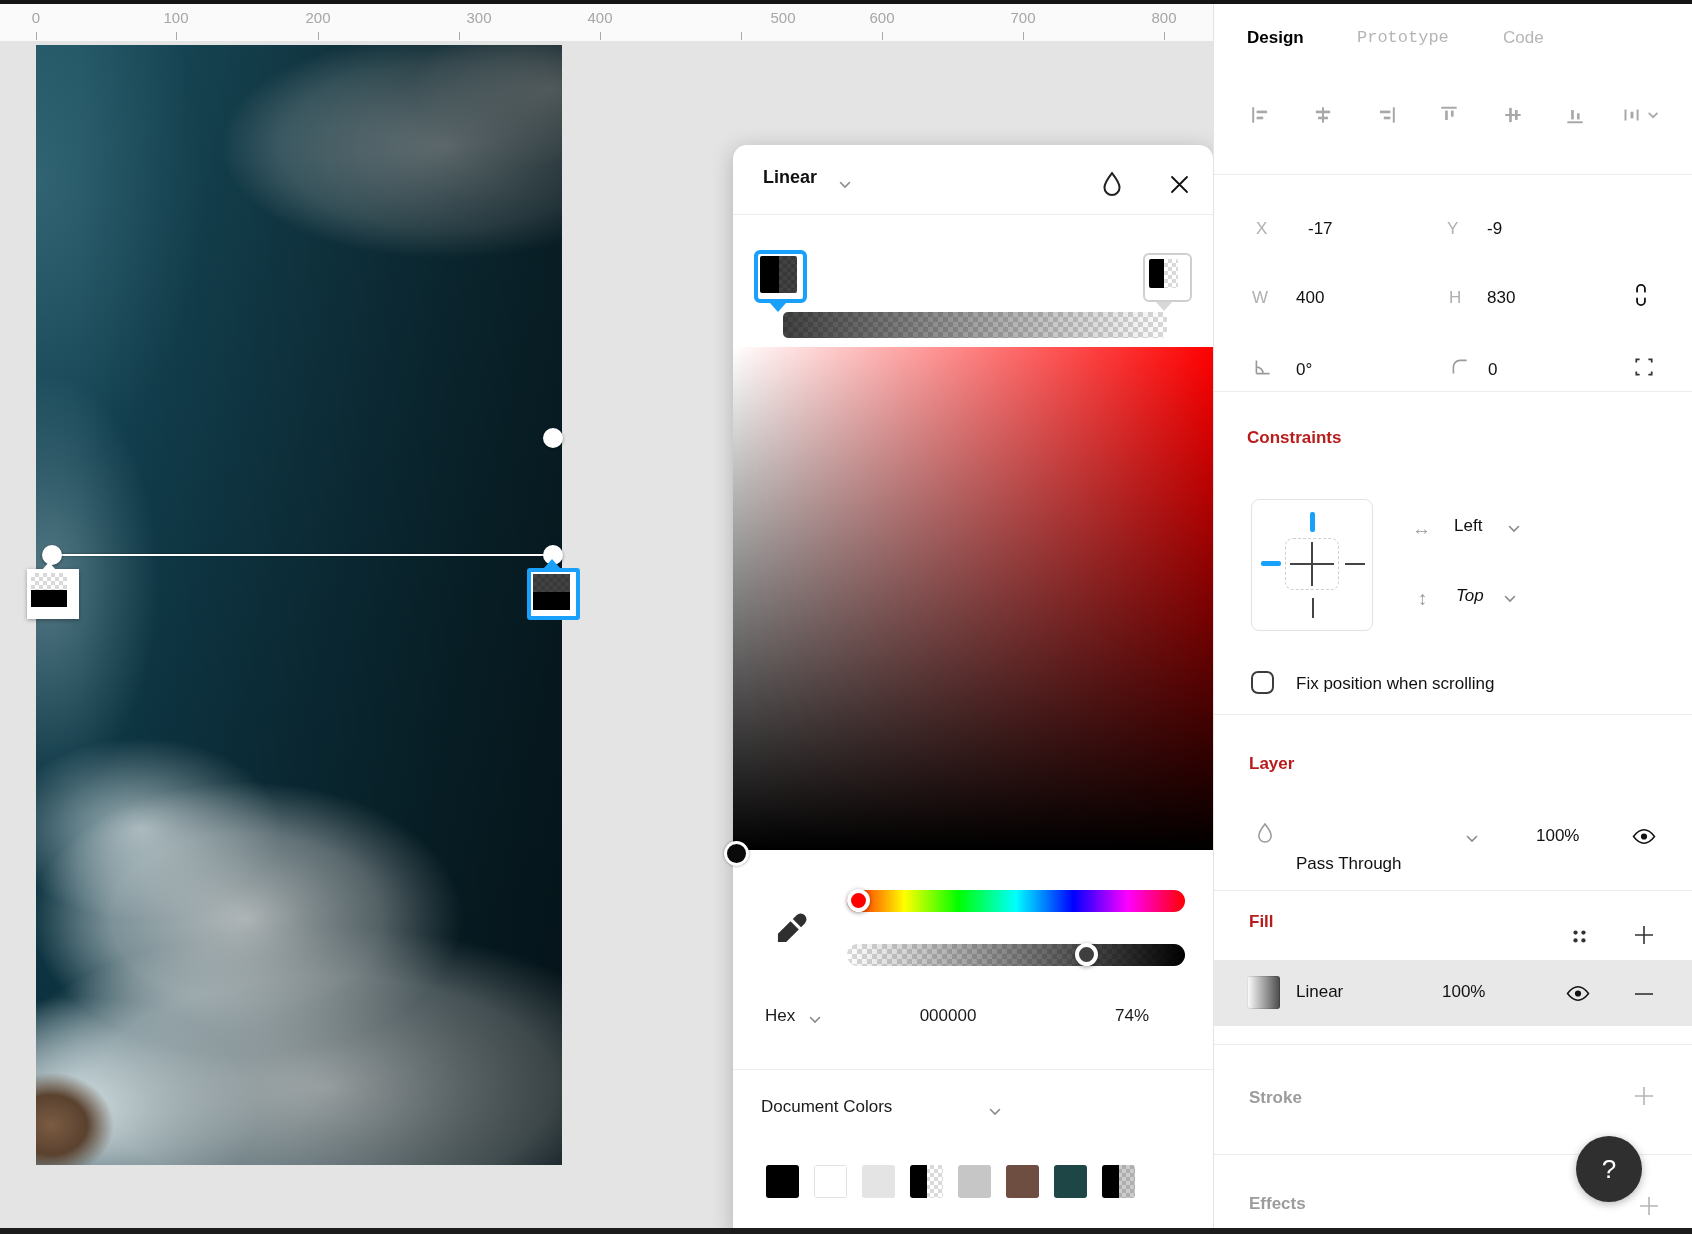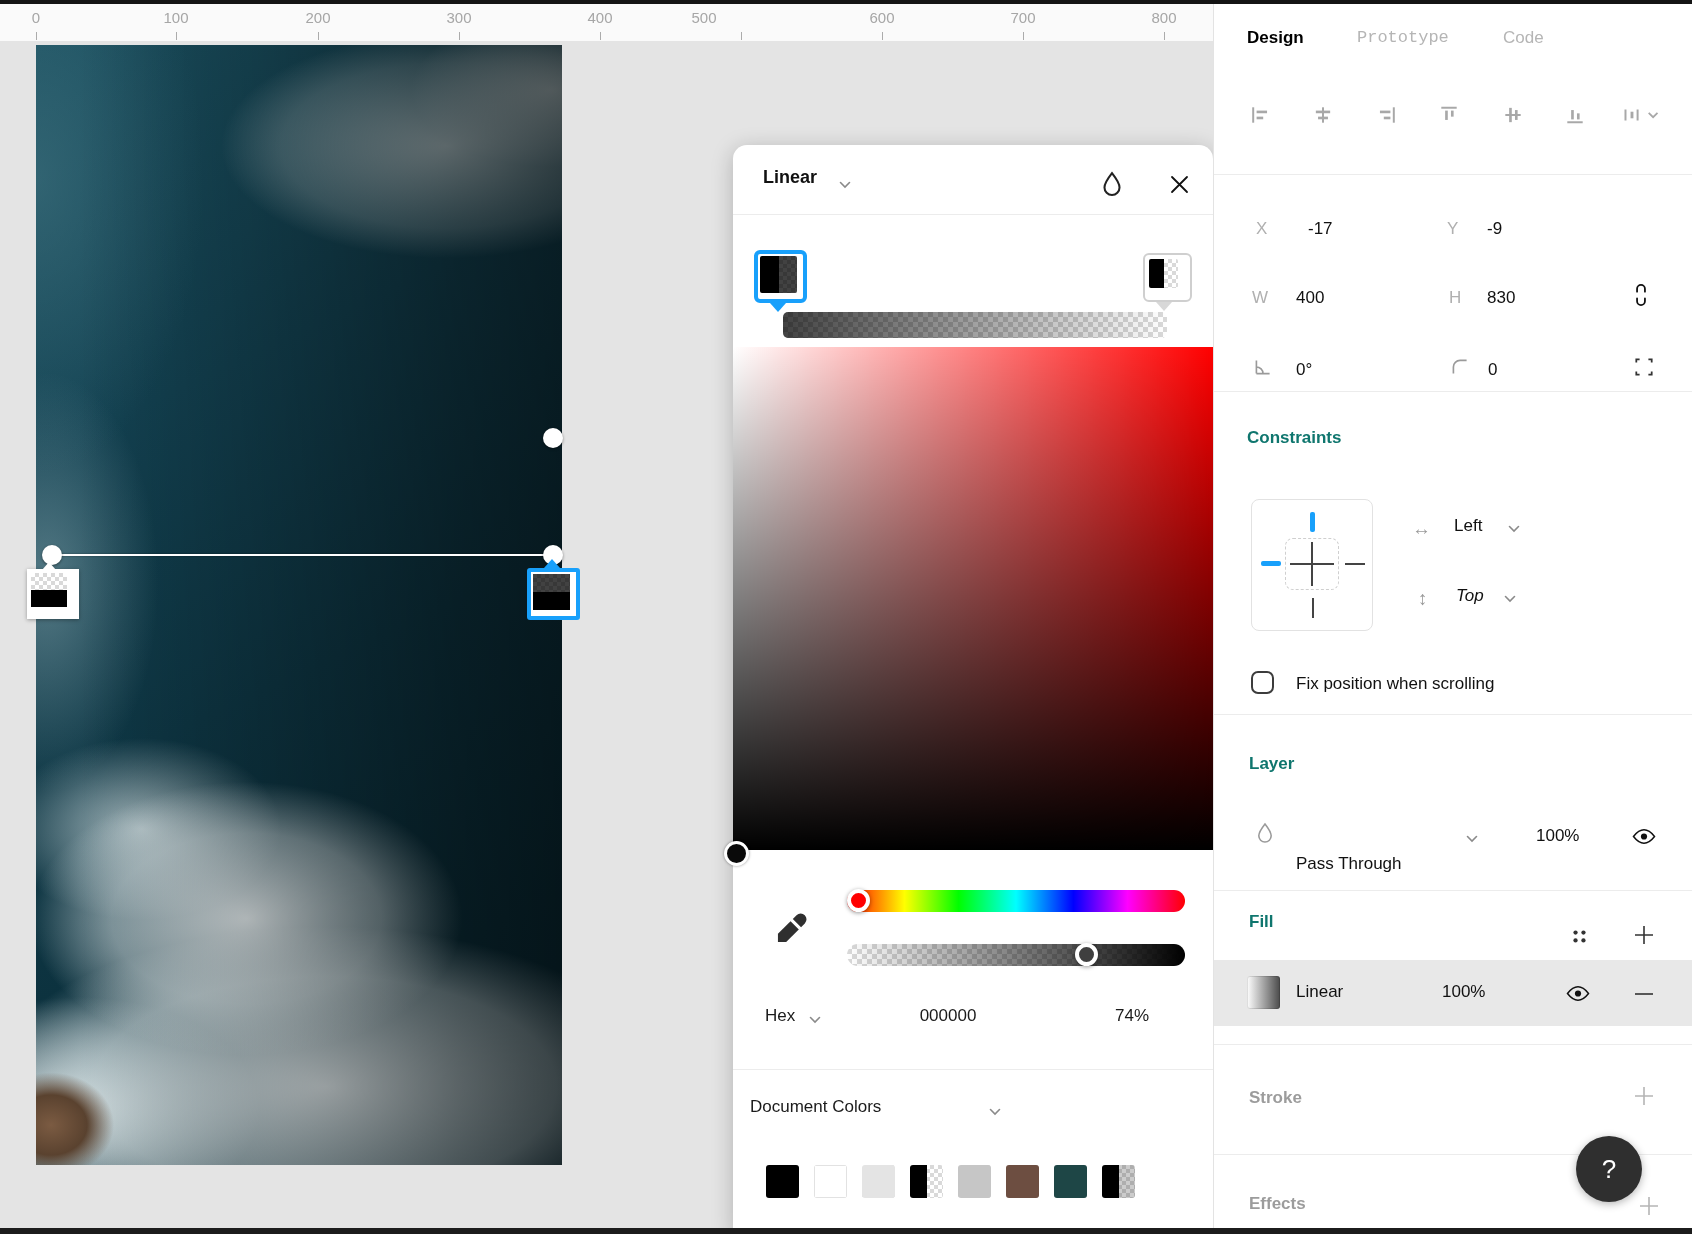--- a/index.html
+++ b/index.html
@@ -56,21 +56,21 @@
   .alpha-bar{left:114px;top:799px;width:338px;height:22px;border-radius:11px;overflow:hidden;}
   .alpha-overlay{position:absolute;inset:0;background:linear-gradient(90deg,rgba(0,0,0,0),#000);}
   .field-text{font-size:17px;color:#1b1b1b;}
   .label-gray{color:#b0b0b0;font-size:17px;}
   .dswatch{width:33px;height:33px;border-radius:3px;position:absolute;top:1020px;overflow:hidden;}
   .dswatch-fill{position:absolute;inset:0;display:block;}
   
   .inspector{left:1213px;top:4px;width:479px;height:1224px;background:#fff;border-left:1px solid #e3e3e3;box-sizing:border-box;z-index:30;}
   .tab{font-size:17px;color:#b5b5b5;}
   .tab.active{color:#000;font-weight:700;}
-  .sec-title{font-size:17px;font-weight:700;color:#0f766e;}
+  .sec-title{font-size:17px;font-weight:700;color:#b91c1c;}
   .sec-title.muted{color:#9c9c9c;}
   .val{font-size:17px;color:#111;}
   .fill-row{left:0;top:956px;width:479px;height:66px;background:#e8e8e8;}
   .fill-thumb{left:33px;top:16px;width:33px;height:33px;border-radius:3px;background:linear-gradient(90deg,#ffffff,#4a4a4a);box-shadow:inset 0 0 0 1px rgba(0,0,0,.12);}
   .checkbox{left:37px;top:667px;width:23px;height:23px;border:2px solid #3c3c3c;border-radius:7px;box-sizing:border-box;}
   .cwidget{left:37px;top:495px;width:122px;height:132px;border:1px solid #e2e2e2;border-radius:8px;box-sizing:border-box;}
   .cw-dash{position:absolute;left:33px;top:38px;width:54px;height:52px;border:1px dashed #cfcfcf;border-radius:8px;box-sizing:border-box;}
   .cw-cross-h{position:absolute;left:38px;top:63px;width:44px;height:2px;background:#444;}
   .cw-cross-v{position:absolute;left:59px;top:42px;width:2px;height:44px;background:#444;}
   .cw-top{position:absolute;left:58px;top:12px;width:5px;height:20px;background:#18a0fb;border-radius:2px;}
@@ -82,23 +82,23 @@
   svg{display:block;}
 </style>
 </head>
 <body>
 
 <div class="abs canvas">
   <div class="abs ruler">
     <span class="ruler-label" style="left:6px">0</span>
     <span class="ruler-label" style="left:146px">100</span>
     <span class="ruler-label" style="left:288px">200</span>
-    <span class="ruler-label" style="left:429px">300</span>
+    <span class="ruler-label" style="left:449px">300</span>
     <span class="ruler-label" style="left:570px">400</span>
-    <span class="ruler-label" style="left:674px">500</span>
+    <span class="ruler-label" style="left:753px">500</span>
     <span class="ruler-label" style="left:852px">600</span>
     <span class="ruler-label" style="left:993px">700</span>
     <span class="ruler-label" style="left:1134px">800</span>
     <span class="ruler-tick" style="left:36px"></span>
     <span class="ruler-tick" style="left:176px"></span>
     <span class="ruler-tick" style="left:318px"></span>
     <span class="ruler-tick" style="left:459px"></span>
     <span class="ruler-tick" style="left:600px"></span>
     <span class="ruler-tick" style="left:741px"></span>
     <span class="ruler-tick" style="left:882px"></span>
@@ -178,21 +178,21 @@
     <div class="abs slider-handle" style="left:342px;top:798px;background:#3f3f3f;"></div>
 
     <span class="abs field-text" style="left:32px;top:861px;">Hex</span>
     <svg class="abs" style="left:76px;top:871px;" width="12" height="8" viewBox="0 0 12 8">
         <path d="M1.5 1.5 L6 6 L10.5 1.5" stroke="#8a8a8a" stroke-width="1.6" fill="none" stroke-linecap="round"></path>
       </svg>
     <span class="abs field-text" style="left:150px;top:861px;width:130px;text-align:center;">000000</span>
     <span class="abs field-text" style="left:382px;top:861px;">74%</span>
 
     <div class="abs divider" style="left:0;top:924px;width:480px;"></div>
-    <span class="abs field-text" style="left:17px;top:952px;">Document Colors</span>
+    <span class="abs field-text" style="left:28px;top:952px;">Document Colors</span>
     <svg class="abs" style="left:256px;top:963px;" width="12" height="8" viewBox="0 0 12 8">
         <path d="M1.5 1.5 L6 6 L10.5 1.5" stroke="#8a8a8a" stroke-width="1.6" fill="none" stroke-linecap="round"></path>
       </svg>
 
     <div class="dswatch checker-sm" style="left:33px;">
         <span class="dswatch-fill" style="background:#000000"></span>
       </div>
     <div class="dswatch checker-sm" style="left:81px;">
         <span class="dswatch-fill" style="background:#ffffff;box-shadow:inset 0 0 0 1px #e2e2e2"></span>
       </div>

